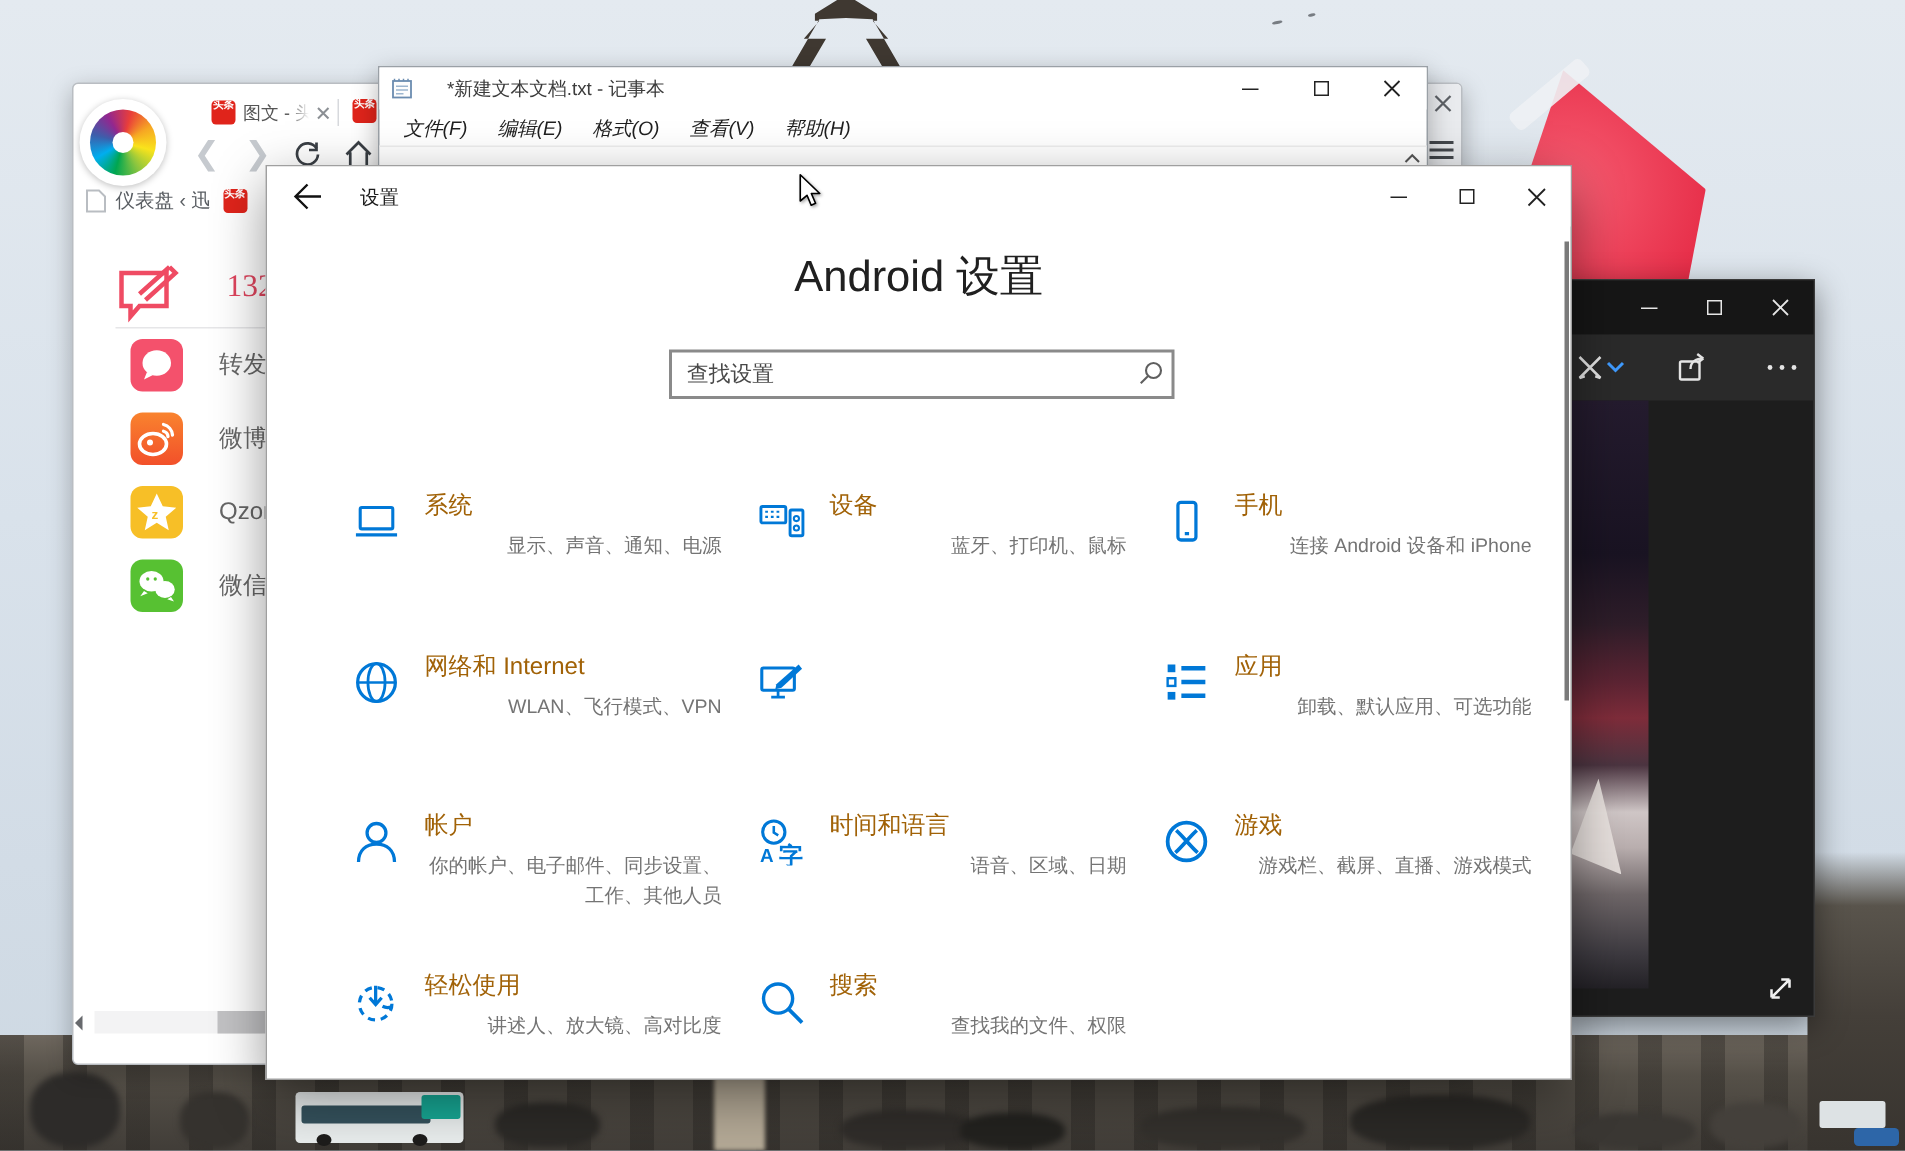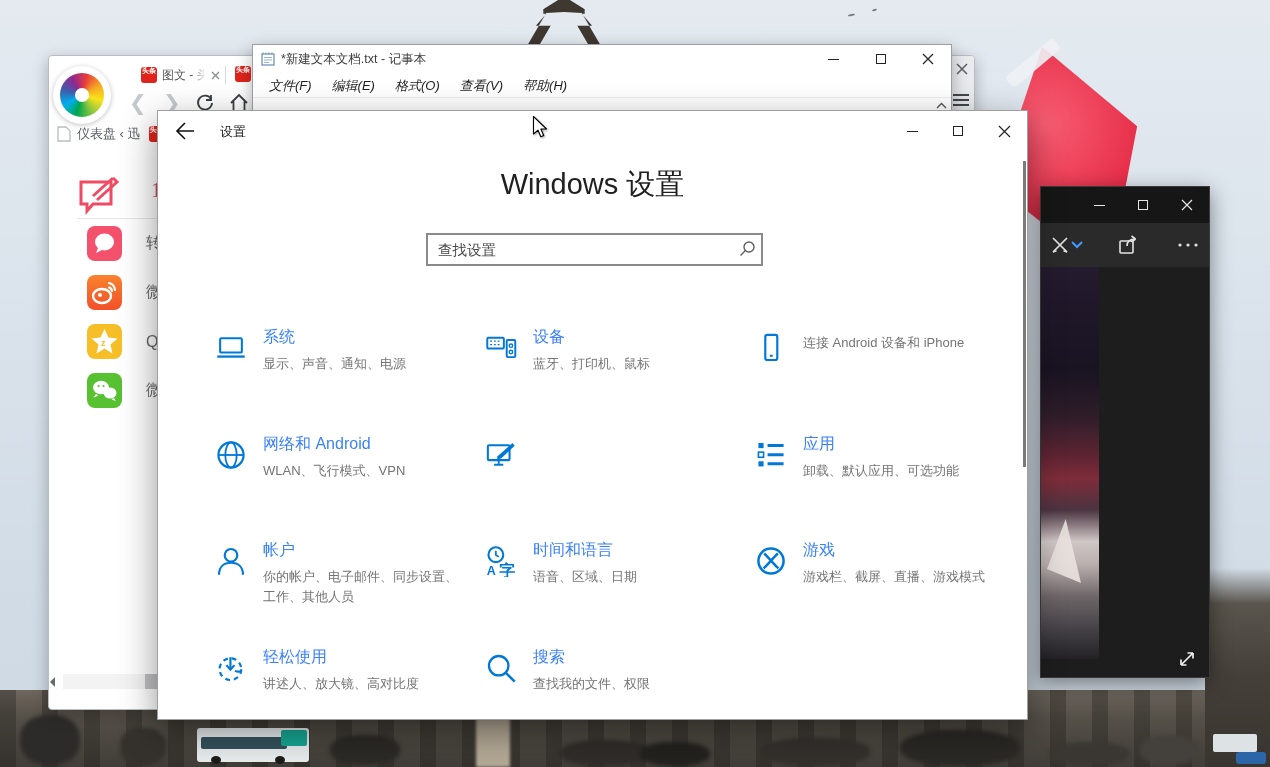--- a/index.html
+++ b/index.html
@@ -69,58 +69,58 @@
   .ghosts span{width:9px;height:9px;border:1.5px solid #8d9298;display:inline-block;}
   .ghosts span.rnd{border-radius:50%;}
   .br-close{position:absolute;right:3px;top:4px;}
   .br-menu{position:absolute;right:5px;top:38px;width:16px;height:12px;}
   .br-menu i{display:block;height:2px;background:#44484d;margin-bottom:3px;}
 
   
   .notepad{left:252px;top:44px;width:700px;height:320px;background:#fff;z-index:20;
     border:1px solid #9aa0a6;box-shadow:0 5px 16px rgba(0,0,0,.3);}
   .np-title{position:absolute;left:0;top:0;width:100%;height:28px;background:#fff;display:flex;align-items:center;}
-  .np-title .t{font-size:12.5px;color:#3c3c3c;margin-left:5px;white-space:nowrap;}
+  .np-title .t{font-size:12.5px;color:#3c3c3c;margin-left:22px;white-space:nowrap;}
   .np-btns{position:absolute;right:0;top:0;height:28px;display:flex;}
   .np-btns .b{width:47px;height:28px;}
   .np-menu{position:absolute;left:6px;top:28px;height:24px;display:flex;}
   .np-menu span{font-size:13px;color:#1f1f1f;padding:4px 10px;font-style:italic;}
   .np-body{position:absolute;left:0;top:52px;right:0;bottom:0;background:#fff;border-top:1px solid #eee;}
   .np-upscroll{position:absolute;right:2px;top:54px;width:15px;height:15px;}
 
   
   .photos{left:1040px;top:186px;width:170px;height:492px;background:#1d1d1d;z-index:30;
     box-shadow:0 6px 20px rgba(0,0,0,.45);border:1px solid #3a3a3a;}
   .ph-title{position:absolute;left:0;top:0;width:100%;height:36px;background:#161616;display:flex;justify-content:flex-end;}
   .ph-title .b{width:44px;height:36px;}
   .ph-tools{position:absolute;left:0;top:36px;width:100%;height:44px;background:#2a2a2a;}
   .ph-strip{position:absolute;left:0;top:80px;width:58px;height:392px;
     background:linear-gradient(180deg,#241b2e 0%,#191322 26%,#2e1d29 38%,#5d2433 48%,#7e2c3a 54%,#4b3440 62%,#cfc6c6 70%,#b9aeae 76%,#6e6668 84%,#3d3a40 94%,#232126 100%);}
   .ph-strip .cone{position:absolute;left:6px;top:252px;width:34px;height:64px;background:#e9e2df;
     clip-path:polygon(55% 0,100% 100%,0 78%);opacity:.9;}
   .ph-expand{position:absolute;right:12px;bottom:8px;}
 
   
-  .settings{left:157px;top:110px;width:871px;height:610px;background:#fff;z-index:40;
+  .settings{left:177px;top:110px;width:871px;height:610px;background:#fff;z-index:40;
     border:1px solid #9f9f9f;box-shadow:0 12px 34px rgba(0,0,0,.42);}
   .st-title{position:absolute;left:0;top:0;width:100%;height:40px;background:#fff;}
   .st-back{position:absolute;left:14px;top:8px;width:26px;height:24px;}
   .st-name{position:absolute;left:62px;top:12px;font-size:13px;color:#1a1a1a;}
   .st-btns{position:absolute;right:0;top:0;height:40px;display:flex;}
   .st-btns .b{width:46px;height:40px;}
   .st-head{position:absolute;left:0;top:54px;width:100%;text-align:center;font-size:29px;font-weight:300;color:#202020;}
   .st-searchwrap{position:absolute;left:268px;top:122px;width:337px;height:33px;}
   .st-search{width:100%;height:100%;border:2px solid #8a8a8a;font-size:14.5px;color:#333;padding:0 20px 0 10px;outline:none;}
   .st-search::placeholder{color:#484848;opacity:1;}
   .st-mag{position:absolute;right:7px;top:7px;}
   .tile{position:absolute;width:262px;height:96px;cursor:default;}
   .tile .ic{position:absolute;left:10px;top:8px;width:32px;height:32px;}
   .tile .tx{position:absolute;left:58px;top:3px;width:198px;}
-  .tile .tt{font-size:16px;color:#3b82f6;}
-  .tile .ts{font-size:13px;color:#747474;margin-top:6px;line-height:1.5;}
+  .tile .tt{font-size:16px;color:#a16207;}
+  .tile .ts{font-size:13px;color:#747474;margin-top:6px;line-height:1.5;text-align:right;}
   .st-vscroll{position:absolute;right:1px;top:50px;width:3px;height:306px;background:#7a7a7a;}
 
   
   .glyph-min{width:11px;height:1px;background:#222;}
   .glyph-max{width:10px;height:10px;border:1px solid #222;}
   .dark .glyph-min{background:#e6e6e6;}
   .dark .glyph-max{border-color:#e6e6e6;}
 
   .cursor{position:absolute;left:532px;top:115px;z-index:100;filter:drop-shadow(1px 1px 1px rgba(0,0,0,.35));}
 </style>
@@ -353,21 +353,21 @@
             <span class="glyph-max"></span>
           </div>
         <div class="b cc">
           <svg width="13" height="13">
               <path d="M1 1 L12 12 M12 1 L1 12" stroke="#222" stroke-width="1.2"></path>
             </svg>
         </div>
       </div>
     </div>
 
-    <div class="st-head">Windows 设置</div>
+    <div class="st-head">Android 设置</div>
 
     <div class="st-searchwrap">
       <input class="st-search" placeholder="查找设置" style="">
       <svg class="st-mag" width="18" height="18">
         <circle cx="11" cy="7" r="5" fill="none" stroke="#5f5f5f" stroke-width="1.4"></circle>
         <path d="M7.4 10.6 L2.5 15.5" stroke="#5f5f5f" stroke-width="1.4"></path>
       </svg>
     </div>
 
     <div class="tile" style="left:47px;top:213px;">
@@ -392,32 +392,33 @@
           <div class="tt">设备</div>
       <div class="ts">蓝牙、打印机、鼠标</div>
         </div>
     </div>
     <div class="tile" style="left:587px;top:213px;">
       <svg class="ic" viewBox="0 0 28 28">
         <rect x="9" y="2.5" width="10.5" height="22" rx="1.8" fill="none" stroke="#0078d7" stroke-width="1.9"></rect>
         <path d="M13 20.8 h2.5" stroke="#0078d7" stroke-width="1.8"></path>
       </svg>
       <div class="tx">
+          <div class="tt">手机</div>
       <div class="ts">连接 Android 设备和 iPhone</div>
         </div>
     </div>
 
     <div class="tile" style="left:47px;top:320px;">
       <svg class="ic" viewBox="0 0 28 28">
         <circle cx="14" cy="14" r="11" fill="none" stroke="#0078d7" stroke-width="1.9"></circle>
         <ellipse cx="14" cy="14" rx="5" ry="11" fill="none" stroke="#0078d7" stroke-width="1.6"></ellipse>
         <path d="M3 14 h22" stroke="#0078d7" stroke-width="1.6"></path>
       </svg>
       <div class="tx">
-          <div class="tt">网络和 Android</div>
+          <div class="tt">网络和 Internet</div>
       <div class="ts">WLAN、飞行模式、VPN</div>
         </div>
     </div>
     <div class="tile" style="left:317px;top:320px;">
       <svg class="ic" viewBox="0 0 28 28">
         <rect x="2.5" y="5.5" width="19" height="13" rx="1" fill="none" stroke="#0078d7" stroke-width="1.8"></rect>
         <path d="M12 18.5 v3.5 M8 22.5 h8" stroke="#0078d7" stroke-width="1.6"></path>
         <path d="M11 15 L24 3.5 L26 6 L14 17 l-3.6 1z" fill="#0078d7"></path>
       </svg>
     </div>

